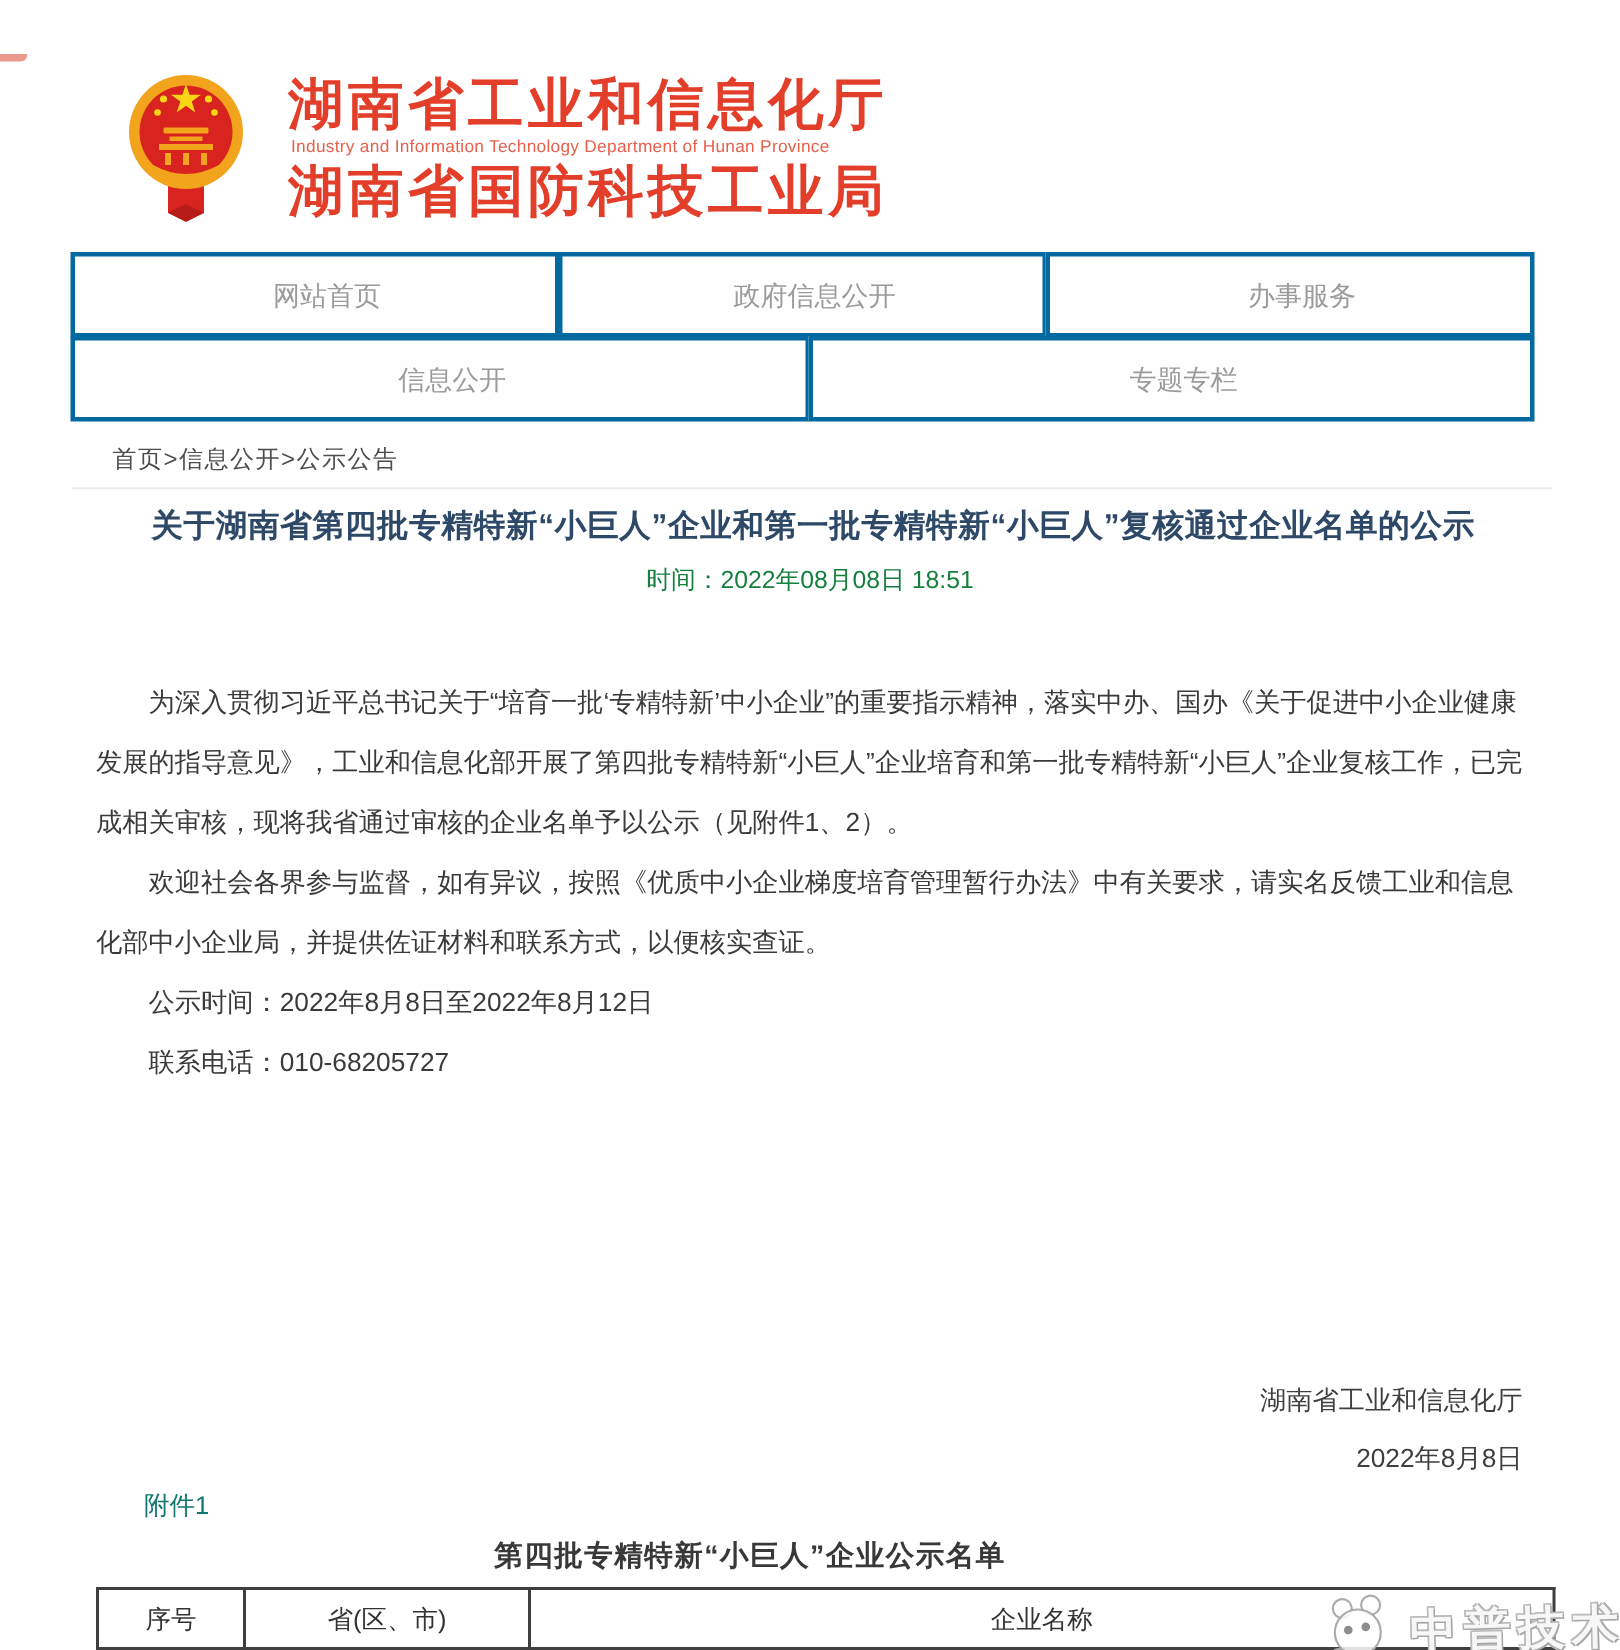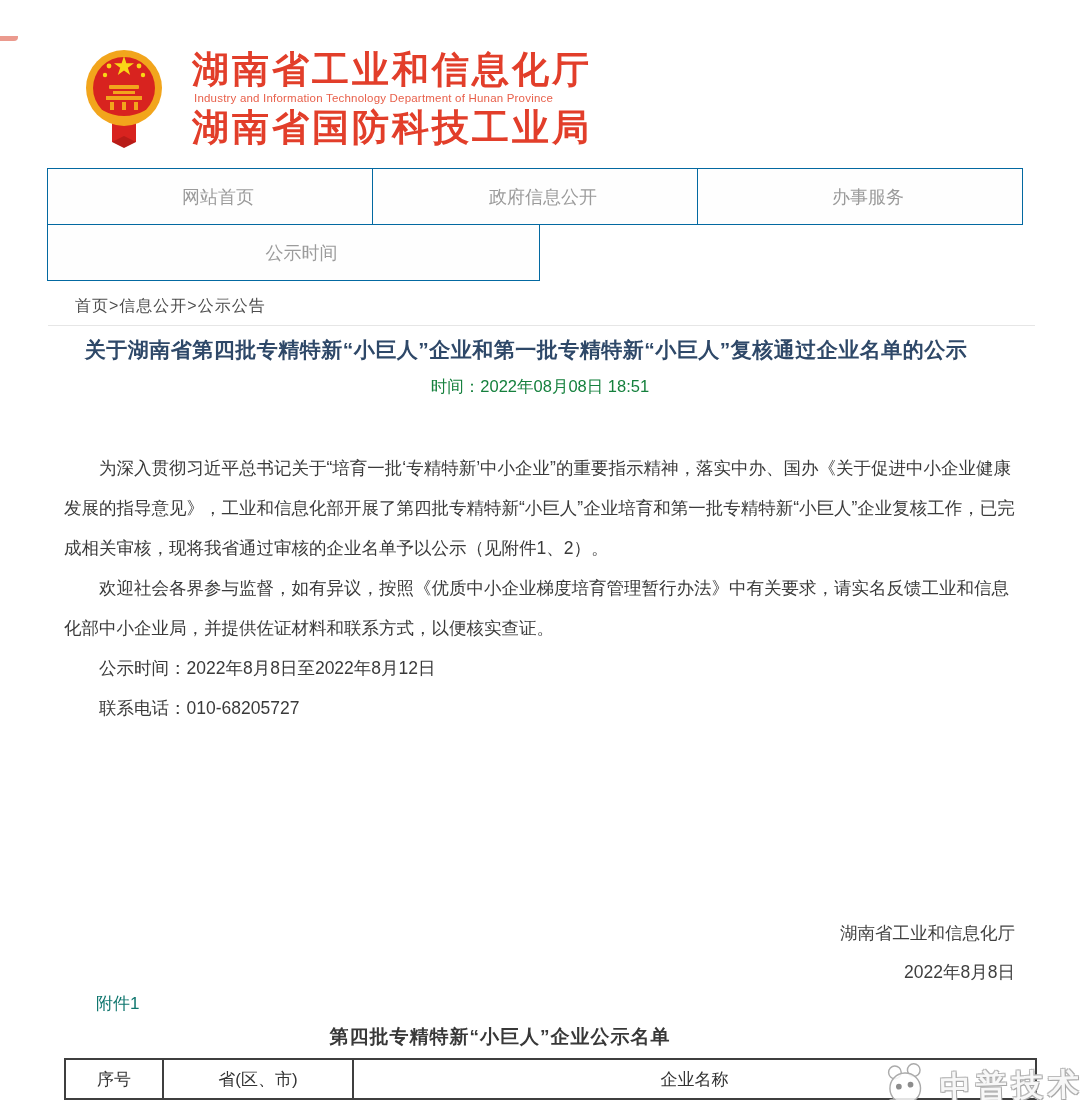--- a/index.html
+++ b/index.html
@@ -20,31 +20,31 @@
   .org-cn{font-size:37px;font-weight:bold;color:#e23e2a;letter-spacing:3px;line-height:40px;white-space:nowrap;}
   .org-en{font-size:11.5px;color:#e8604b;letter-spacing:0.2px;line-height:15px;margin:1px 0 2px 2px;white-space:nowrap;}
 
   
   .site-nav{position:absolute;left:48px;top:133px;width:975px;}
   .nav-row{display:grid;width:100%;}
   .nav-row.r1{grid-template-columns:1fr 1fr 1fr;}
   .nav-row.r2{grid-template-columns:492fr 483fr;}
   .nav-item{
     height:57px;display:flex;align-items:center;justify-content:center;
-    border:1px solid #0369a1;margin-top:-1px;margin-left:-1px;
+    border:3px solid #0369a1;margin-top:-1px;margin-left:-1px;
     font-size:18px;color:#9b9b9b;background:#fefefe;cursor:pointer;text-decoration:none;padding-left:16px;
   }
 
   
   .breadcrumb{position:absolute;left:75px;top:260px;font-size:16px;color:#4d4d4d;letter-spacing:1px;cursor:pointer;}
   .rule{position:absolute;left:48px;top:289px;width:987px;height:1px;background:#e6e6e6;}
 
   
   .article-title{
-    position:absolute;left:16px;top:300px;width:1020px;margin:0;
+    position:absolute;left:32px;top:300px;width:1020px;margin:0;
     text-align:center;font-size:21px;font-weight:bold;color:#2e4868;letter-spacing:0.5px;
   }
   .article-time{position:absolute;left:0;top:340px;width:1080px;text-align:center;font-size:16.5px;color:#15803d;}
 
   
   .article-body{position:absolute;left:64px;top:412px;width:952px;font-size:17.5px;line-height:40px;color:#3a3a3a;}
   .article-body p{margin:0;text-indent:2em;}
   .attachments{margin-top:36px;}
   .att-second{padding-left:4.15em;}
 
@@ -113,21 +113,22 @@
     </div>
   </header>
 
   <nav class="site-nav">
     <div class="nav-row r1">
       <a class="nav-item">网站首页</a>
       <a class="nav-item">政府信息公开</a>
       <a class="nav-item">办事服务</a>
     </div>
     <div class="nav-row r2">
-      <a class="nav-item">公示时间</a>
+      <a class="nav-item">信息公开</a>
+      <a class="nav-item">专题专栏</a>
     </div>
   </nav>
 
   <div class="breadcrumb">首页&gt;信息公开&gt;公示公告</div>
   <div class="rule"></div>
 
   <h1 class="article-title">关于湖南省第四批专精特新“小巨人”企业和第一批专精特新“小巨人”复核通过企业名单的公示</h1>
   <div class="article-time">时间：2022年08月08日 18:51</div>
 
   <div class="article-body">

